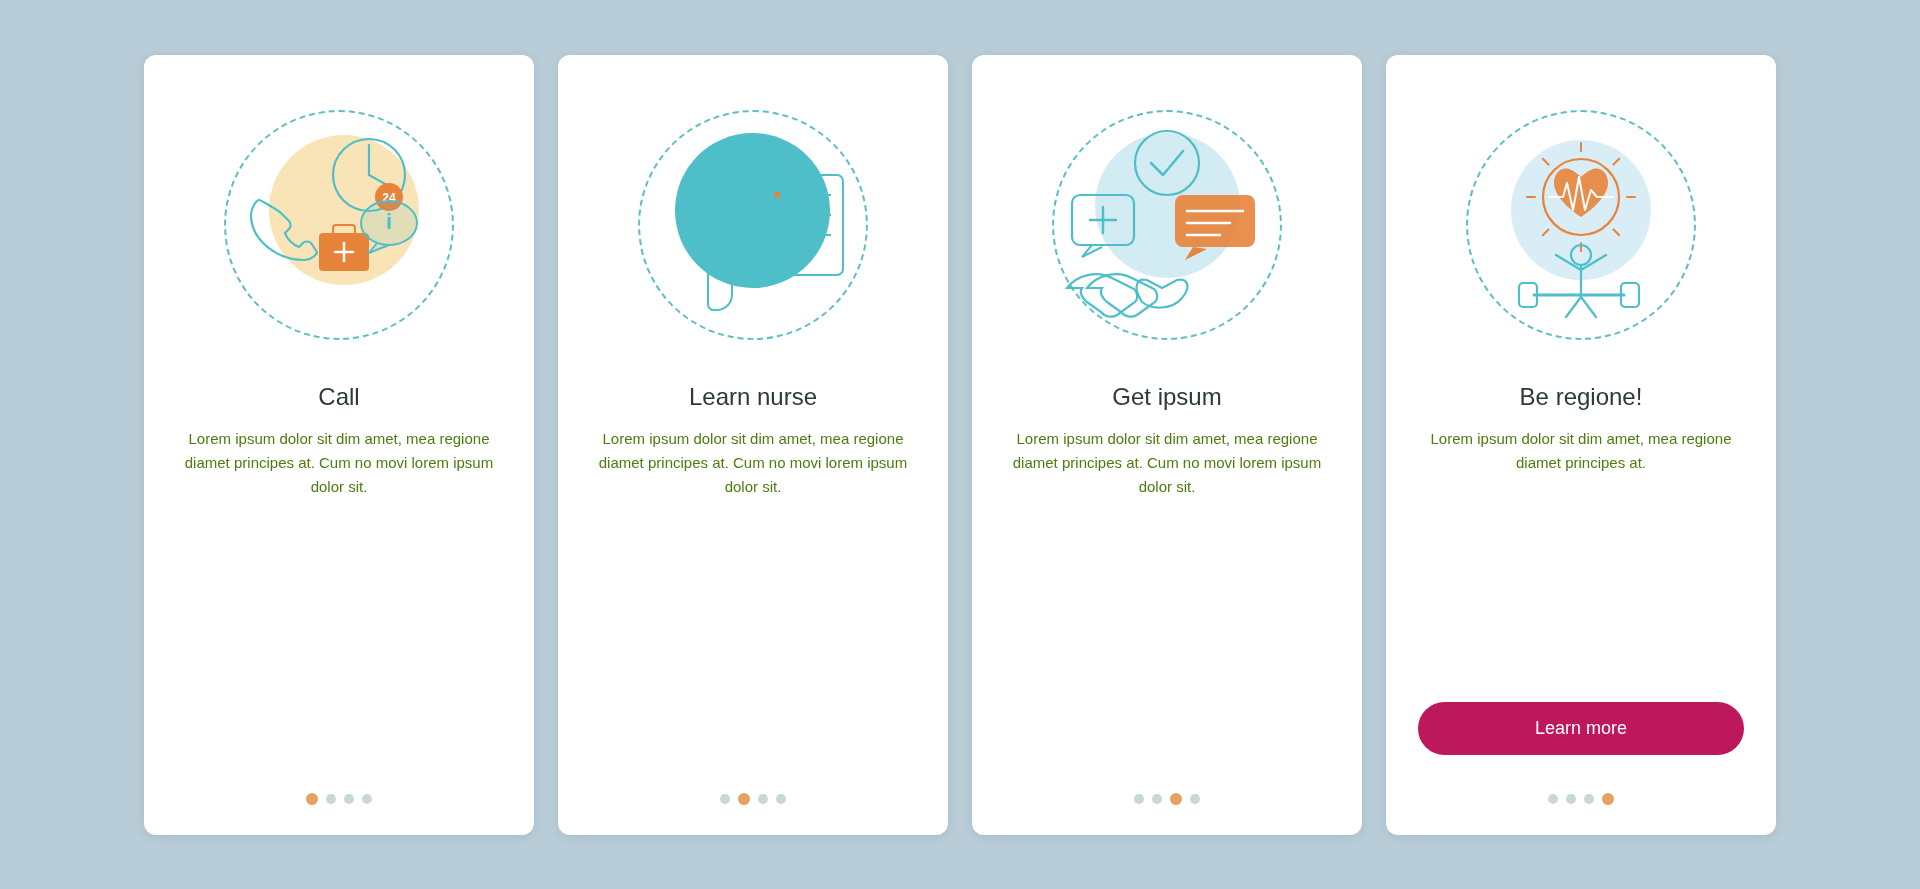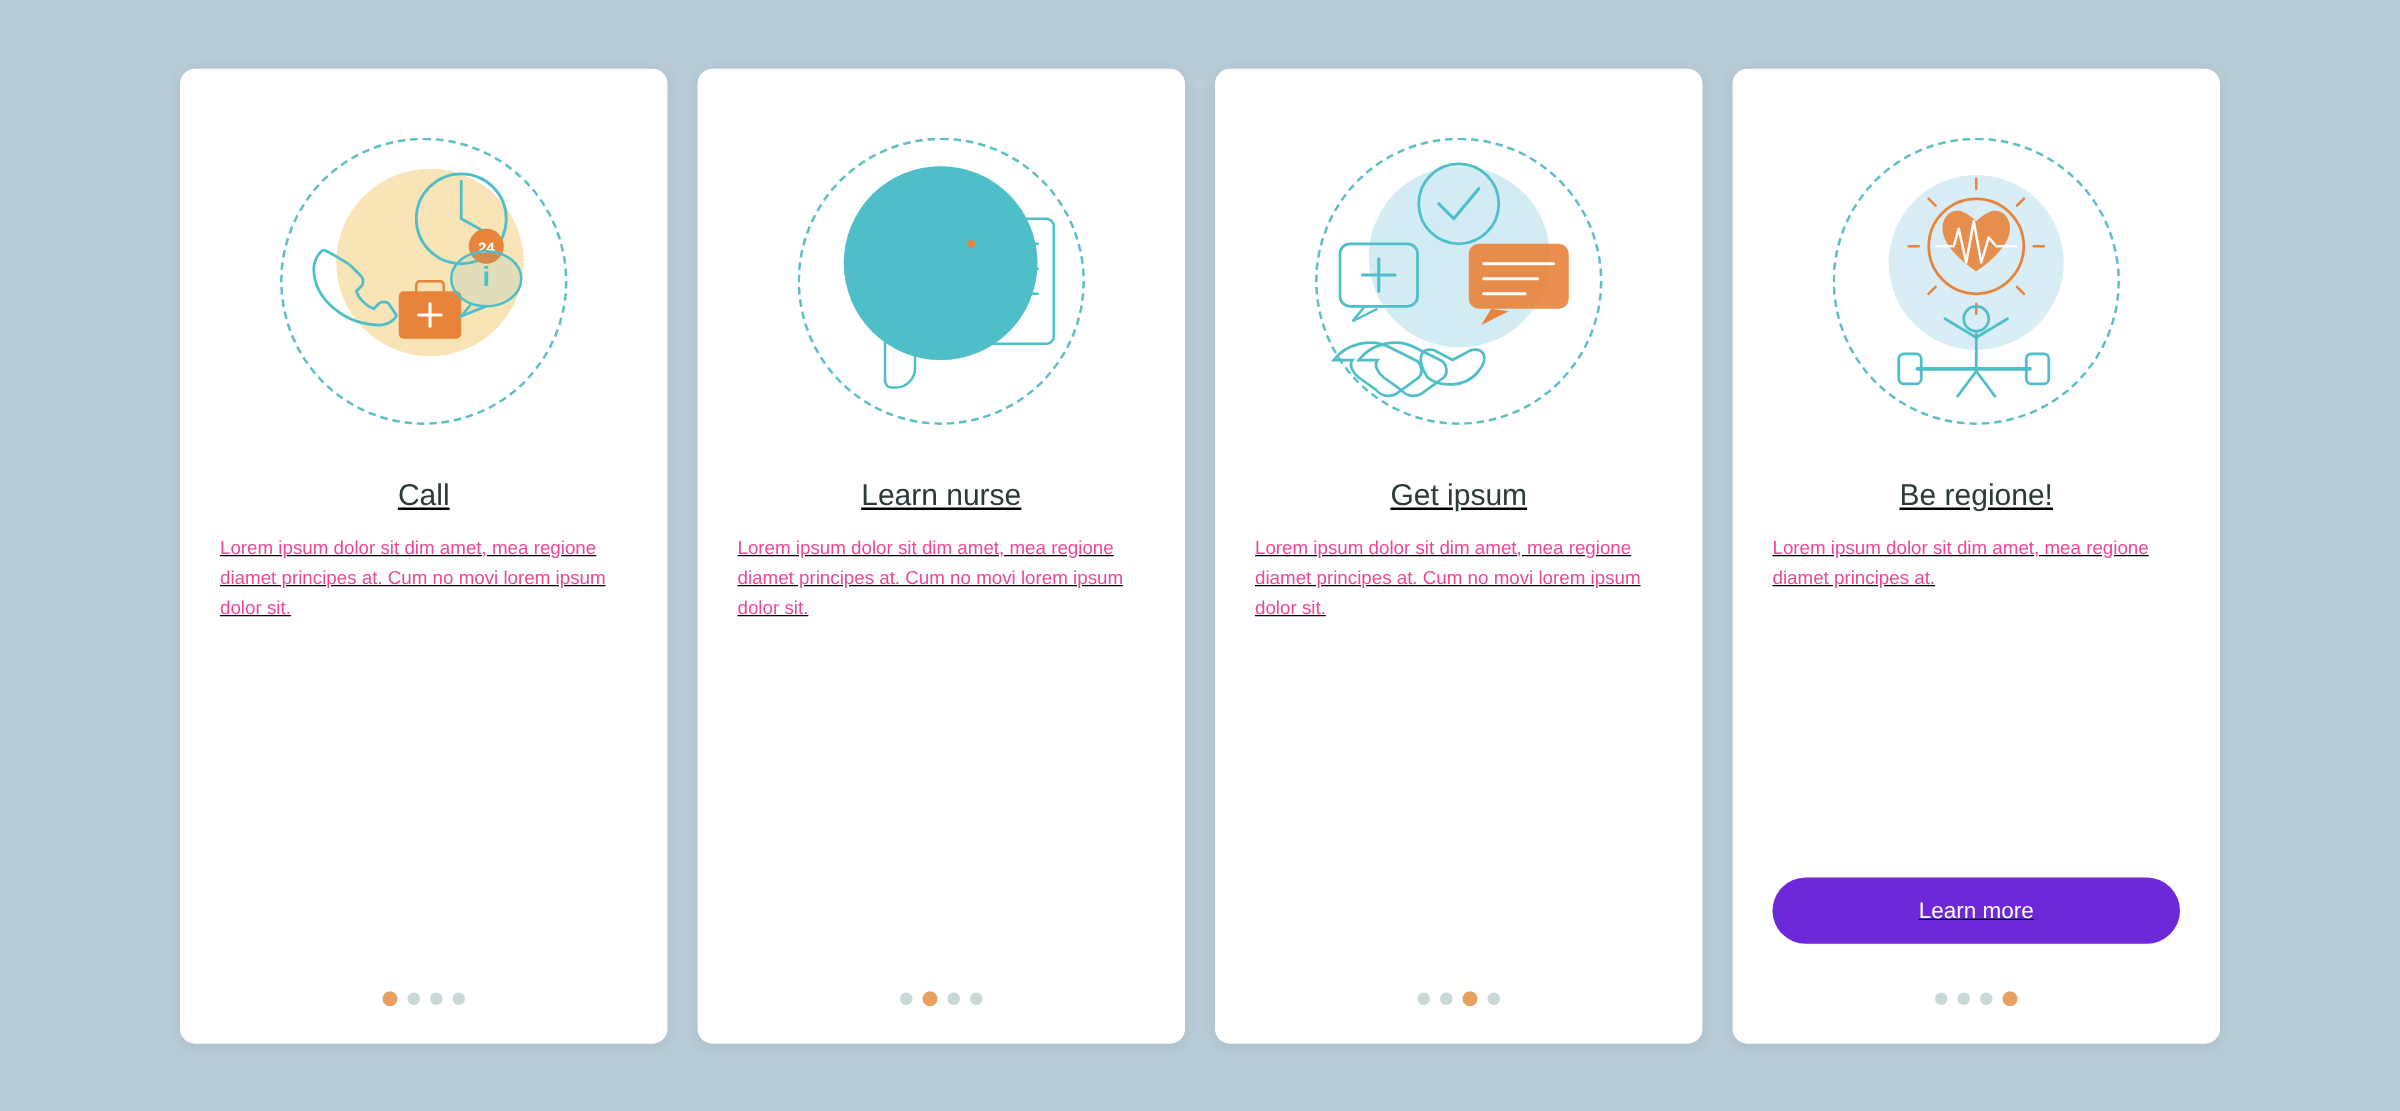--- a/index.html
+++ b/index.html
@@ -12,21 +12,20 @@
       align-items: center;
       justify-content: center;
       font-family: 'Segoe UI', Arial, sans-serif;
       overflow: hidden;
     }
 
     .cards-container {
       display: flex;
       gap: 24px;
       padding: 40px;
-      text-decoration: underline;
     }
 
     .card {
       background: #ffffff;
       border-radius: 12px;
       width: 390px;
       min-height: 780px;
       display: flex;
       flex-direction: column;
       align-items: center;
@@ -105,23 +104,23 @@
     .card-title {
       font-size: 24px;
       font-weight: 400;
       color: #2d3a3a;
       margin-bottom: 16px;
       text-align: left;
     }
 
     .card-text {
       font-size: 15px;
-      color: #ec4899;
+      color: #4d7c0f;
       line-height: 1.6;
-      text-align: left;
+      text-align: center;
       flex: 1;
     }
 
     .dots-container {
       display: flex;
       gap: 8px;
       margin-top: 28px;
       align-items: center;
     }
 
@@ -132,21 +131,21 @@
       background: #c8d8d8;
     }
 
     .dot.active {
       background: #e8a060;
       width: 12px;
       height: 12px;
     }
 
     .learn-more-btn {
-      background: #6d28d9;
+      background: #be185d;
       color: white;
       border: none;
       border-radius: 30px;
       padding: 16px 48px;
       font-size: 18px;
       cursor: pointer;
       margin-top: 20px;
       margin-bottom: 10px;
       width: 100%;
       font-weight: 400;

